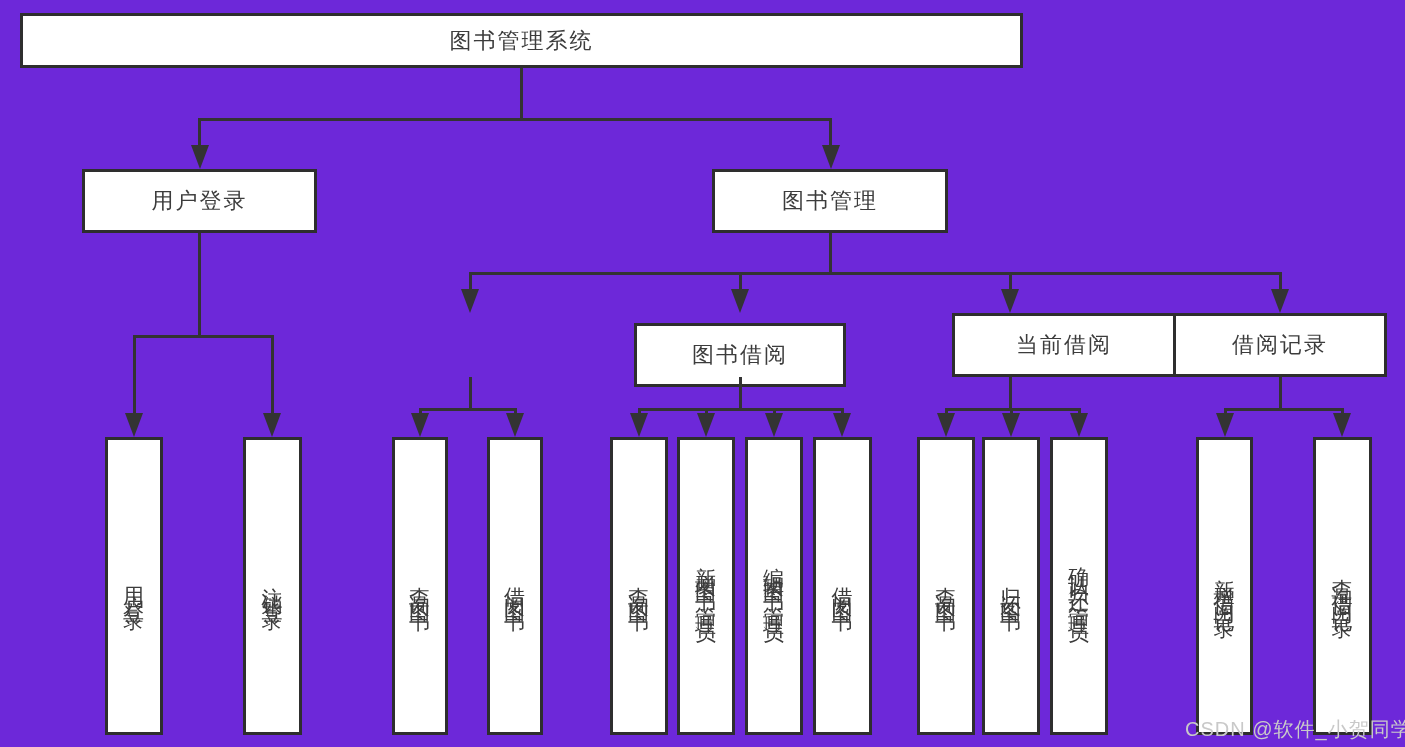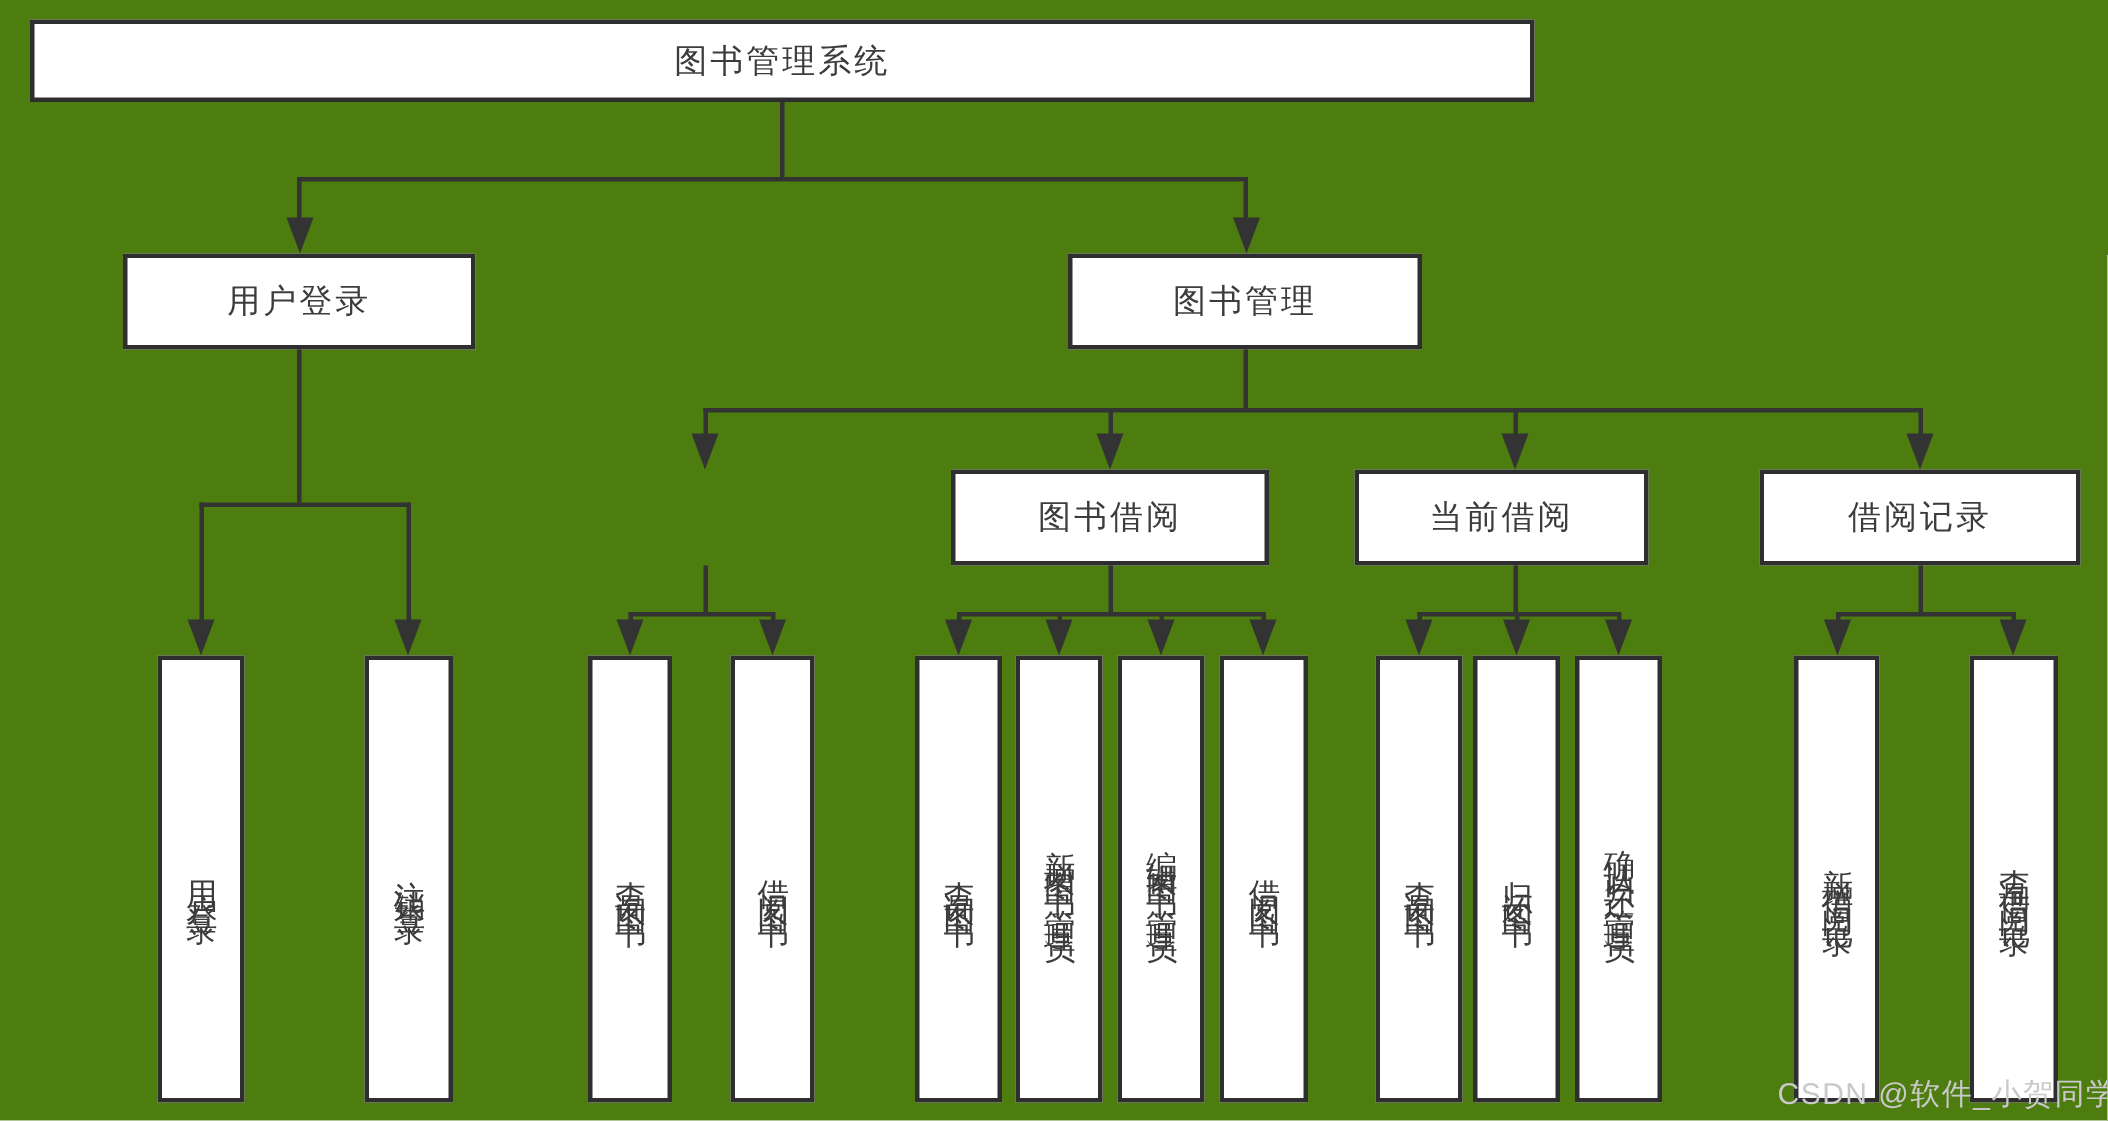--- a/index.html
+++ b/index.html
@@ -1,16 +1,16 @@
 <!DOCTYPE html>
 <html><head>
 <meta charset="utf-8">
 <style>
   html,body{margin:0;padding:0;background:#ffffff;}
-  .canvas{position:relative;width:1405px;height:747px;background:#4d7c0f;overflow:hidden;
+  .canvas{position:relative;width:1405px;height:747px;background:#6d28d9;overflow:hidden;
           font-family:"Liberation Sans","DejaVu Sans",sans-serif;}
   .node{position:absolute;background:#ffffff;border:3px solid #2e2e2e;box-sizing:border-box;
         display:flex;align-items:center;justify-content:center;color:#3c3c3c;}
   .hlabel{font-size:22px;letter-spacing:2px;white-space:nowrap;}
   .vtext{writing-mode:vertical-rl;text-orientation:mixed;font-size:21px;letter-spacing:8px;
          line-height:1;white-space:nowrap;}
   .vl{position:absolute;width:3px;background:#333333;}
   .hl{position:absolute;height:3px;background:#333333;}
   .ah{position:absolute;width:0;height:0;border-left:9px solid transparent;
       border-right:9px solid transparent;border-top:24px solid #333333;}
@@ -20,22 +20,22 @@
 </head>
 <body>
 
 <div class="canvas">
 
   <div class="node hlabel" style="left:20px;top:13px;width:1003px;height:55px;">图书管理系统</div>
 
   <div class="node hlabel" style="left:82px;top:169px;width:235px;height:64px;">用户登录</div>
   <div class="node hlabel" style="left:712px;top:169px;width:236px;height:64px;">图书管理</div>
 
-  <div class="node hlabel" style="left:634px;top:313px;width:212px;height:64px;">图书借阅</div>
-  <div class="node hlabel" style="left:903px;top:313px;width:196px;height:64px;">当前借阅</div>
+  <div class="node hlabel" style="left:634px;top:323px;width:212px;height:64px;">图书借阅</div>
+  <div class="node hlabel" style="left:952px;top:313px;width:224px;height:64px;">当前借阅</div>
   <div class="node hlabel" style="left:1173px;top:313px;width:214px;height:64px;">借阅记录</div>
 
   <div class="node" style="left:105px;top:437px;width:58px;height:298px;">
     <span class="vtext">用户登录</span>
   </div>
   <div class="node" style="left:243px;top:437px;width:59px;height:298px;">
     <span class="vtext">注销登录</span>
   </div>
 
   <div class="node" style="left:392px;top:437px;width:56px;height:298px;">

